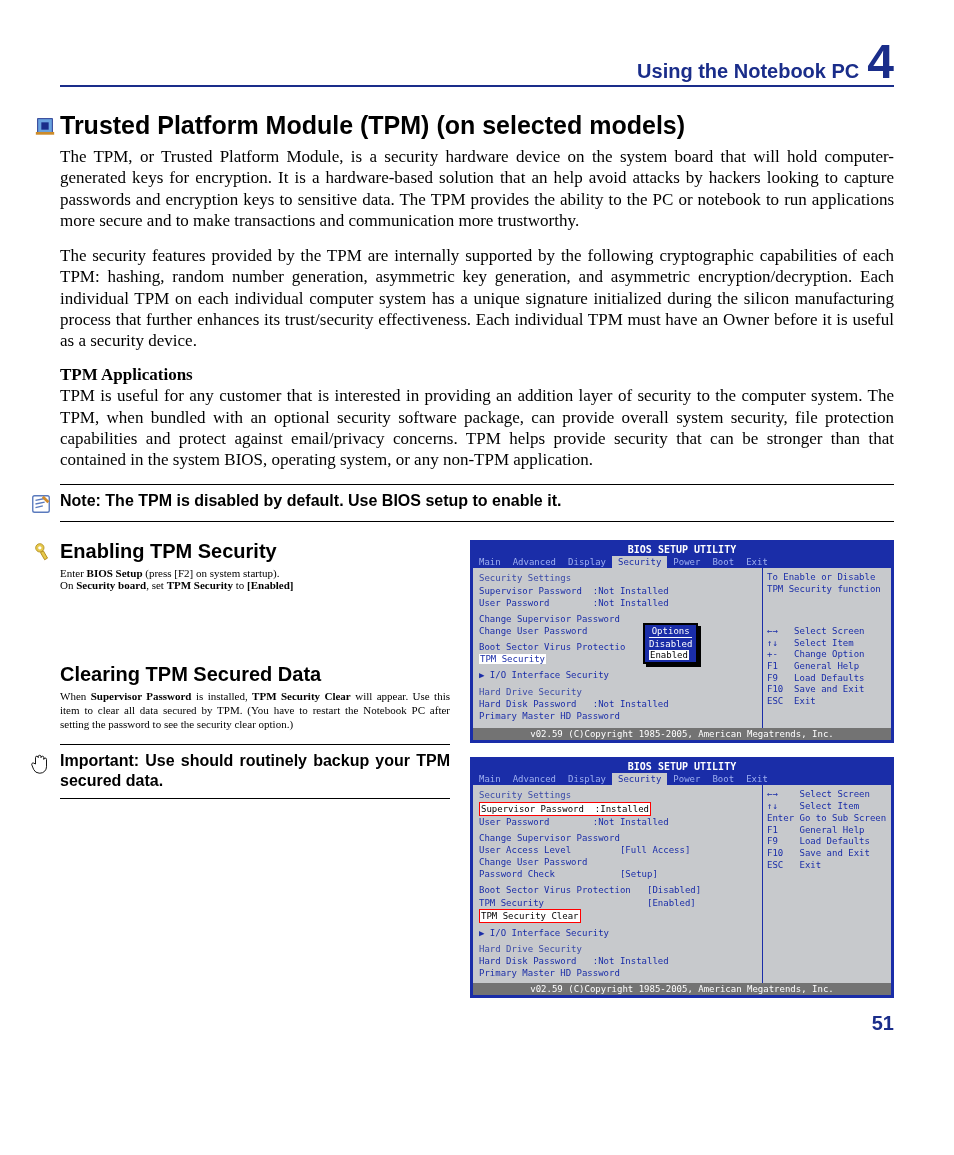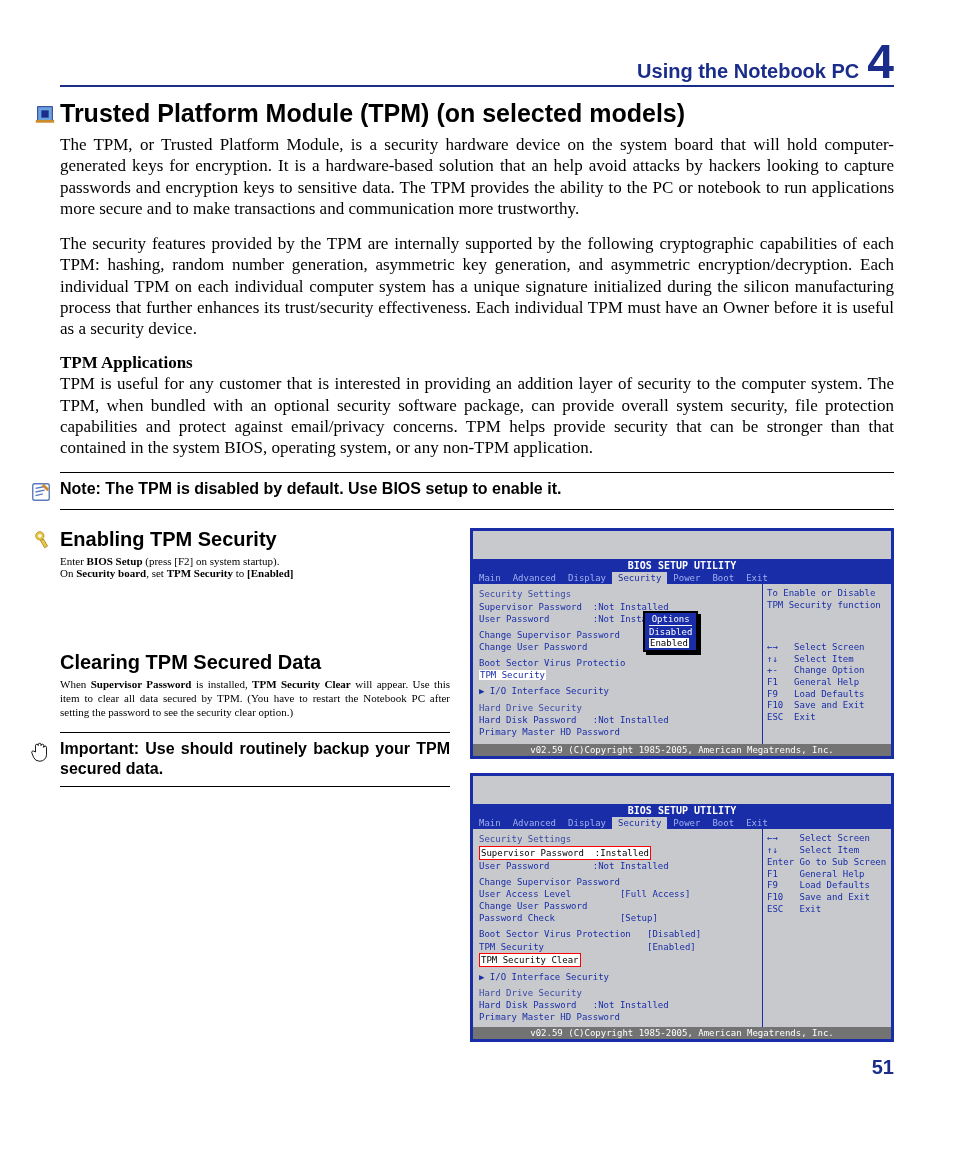--- a/index.html
+++ b/index.html
@@ -12,21 +12,21 @@
   }
   .page {
     padding: 40px 60px 30px 60px;
   }
   .hdr {
     display: flex;
     justify-content: flex-end;
     align-items: baseline;
     border-bottom: 2px solid #1a2d8a;
     padding-bottom: 2px;
-    margin-bottom: 12px;
+    margin-bottom: 24px;
   }
   .hdr-title {
     font-family: Arial, Helvetica, sans-serif;
     font-weight: bold;
     color: #1a2d8a;
     font-size: 20px;
     margin-right: 8px;
   }
   .hdr-num {
     font-family: Arial, Helvetica, sans-serif;
@@ -105,21 +105,20 @@
     margin-bottom: 14px;
     position: relative;
   }
   .bios-title {
     background: #1a2da8;
     color: #fff;
     text-align: center;
     font-weight: bold;
     padding: 1px 0;
     font-size: 10px;
-    margin-top: 28px;
   }
   .bios-tabs {
     display: flex;
     background: #1a2da8;
     color: #9fb0f0;
   }
   .bios-tab {
     padding: 1px 6px;
     white-space: nowrap;
   }

